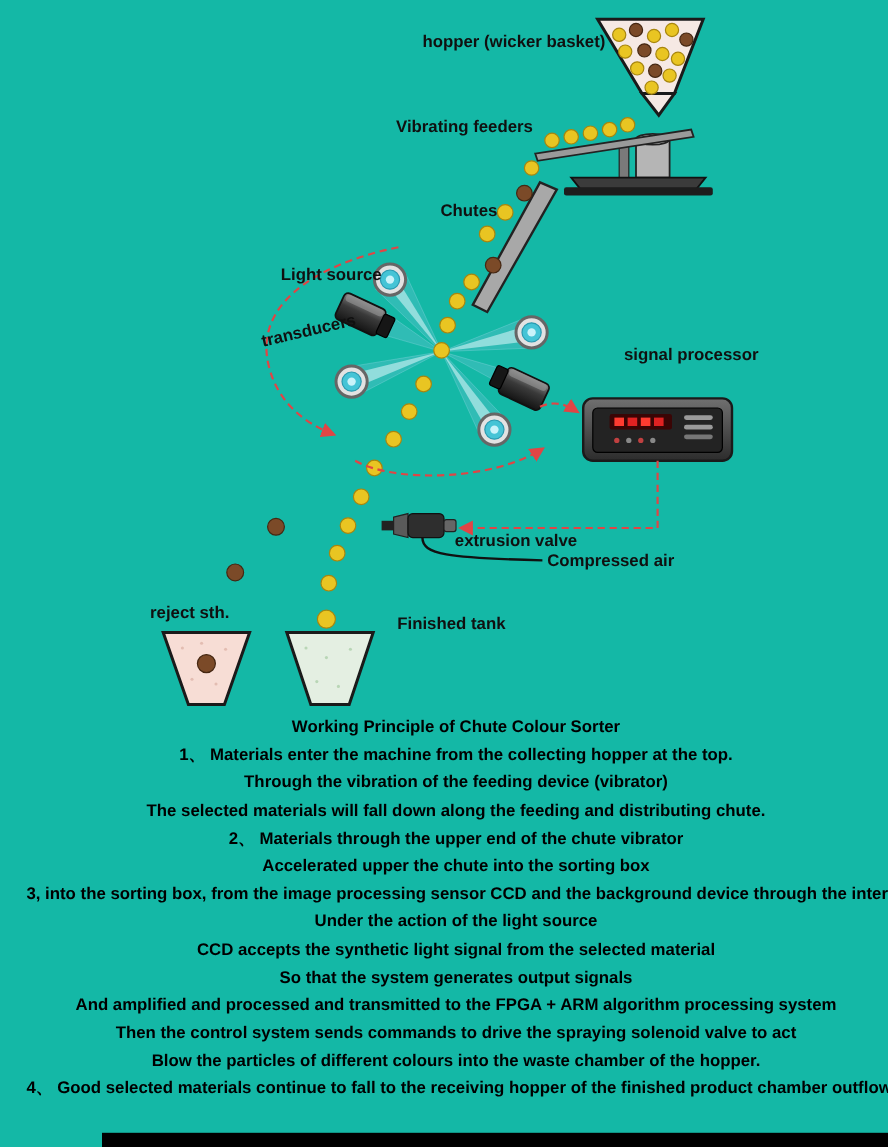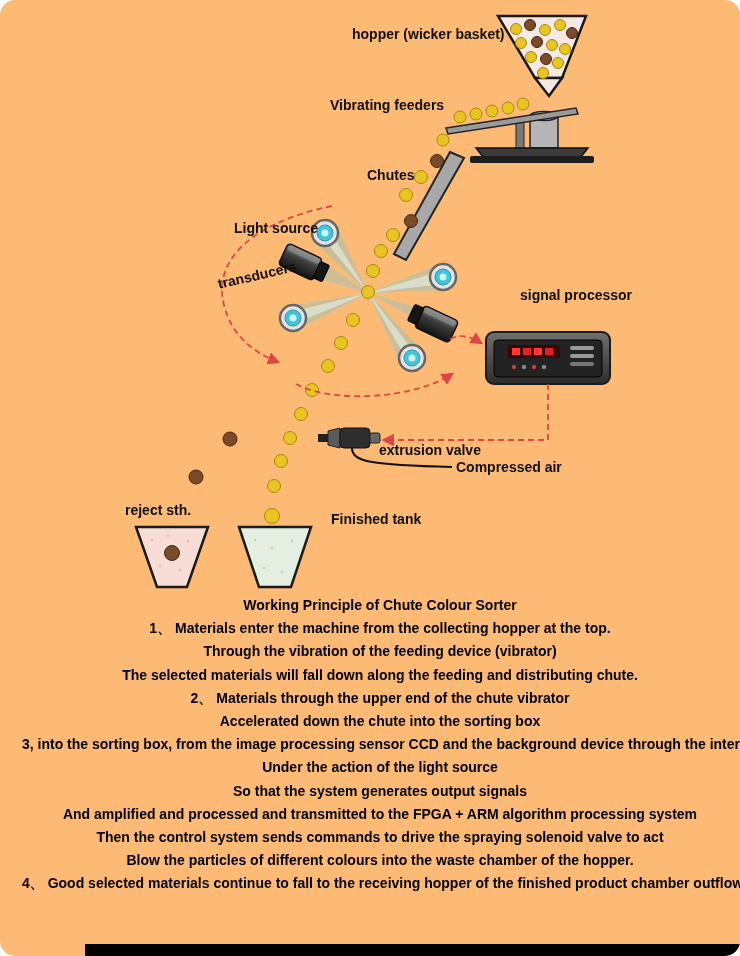--- a/index.html
+++ b/index.html
@@ -1,18 +1,18 @@
 <!DOCTYPE html>
 <html><head>
 <meta charset="utf-8">
 <style>
   * { margin:0; padding:0; box-sizing:border-box; }
   html,body { background:#fff; }
   body { font-family:"Liberation Sans","DejaVu Sans",sans-serif; }
-  .canvas { position:relative; width:740px; height:956px; background:#fdba74; overflow:hidden;border-radius:15px; }
+  .canvas { position:relative; width:740px; height:956px; background:#14b8a6; overflow:hidden; }
   .diagram { position:absolute; top:0; left:0; width:740px; height:596px; }
   .diagram svg { position:absolute; top:0; left:0; }
   .lbl { position:absolute; font-size:14px; font-weight:700; color:#101010; white-space:nowrap; }
   .lbl-rot { transform:rotate(-13deg); transform-origin:0 50%; }
   .text-block { position:absolute; left:22px; top:598px; width:716px; }
   .text-block p { font-size:14px; font-weight:700; color:#000; line-height:15px; margin:0 0 8.2px 0; white-space:nowrap;text-align:center; }
   .bottom-bar { position:absolute; left:85px; right:0; bottom:0; height:12px; background:#000; }
   
   .by { fill:#e9c522; stroke:#a8860e; stroke-width:1; }
   .bb { fill:#7b4a28; stroke:#452712; stroke-width:1; }
@@ -220,23 +220,24 @@
     <div class="lbl" style="left:125px; top:502px;text-align:center;">reject sth.</div>
     <div class="lbl" style="left:297px; top:511px;margin-left:34px;">Finished tank</div>
   </div>
 
   <div class="text-block">
     <p>Working Principle of Chute Colour Sorter</p>
     <p>1、 Materials enter the machine from the collecting hopper at the top.</p>
     <p>Through the vibration of the feeding device (vibrator)</p>
     <p>The selected materials will fall down along the feeding and distributing chute.</p>
     <p>2、 Materials through the upper end of the chute vibrator</p>
-    <p>Accelerated down the chute into the sorting box</p>
+    <p>Accelerated upper the chute into the sorting box</p>
     <p>3, into the sorting box, from the image processing sensor CCD and the background device through the intermediate</p>
     <p>Under the action of the light source</p>
+    <p>CCD accepts the synthetic light signal from the selected material</p>
     <p>So that the system generates output signals</p>
     <p>And amplified and processed and transmitted to the FPGA + ARM algorithm processing system</p>
     <p>Then the control system sends commands to drive the spraying solenoid valve to act</p>
     <p>Blow the particles of different colours into the waste chamber of the hopper.</p>
     <p>4、 Good selected materials continue to fall to the receiving hopper of the finished product chamber outflow</p>
   </div>
 
   <div class="bottom-bar"></div>
 </div>
 

